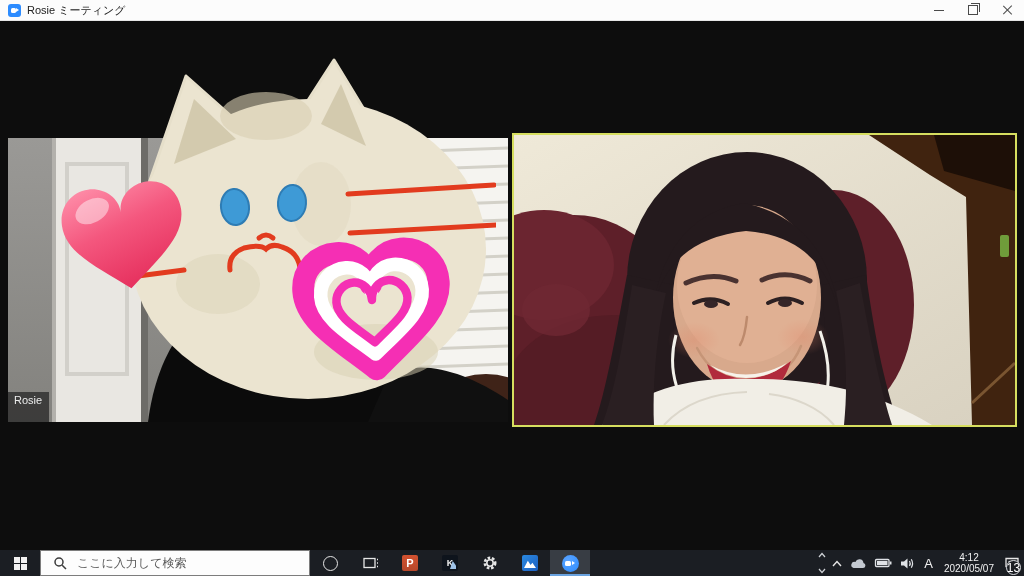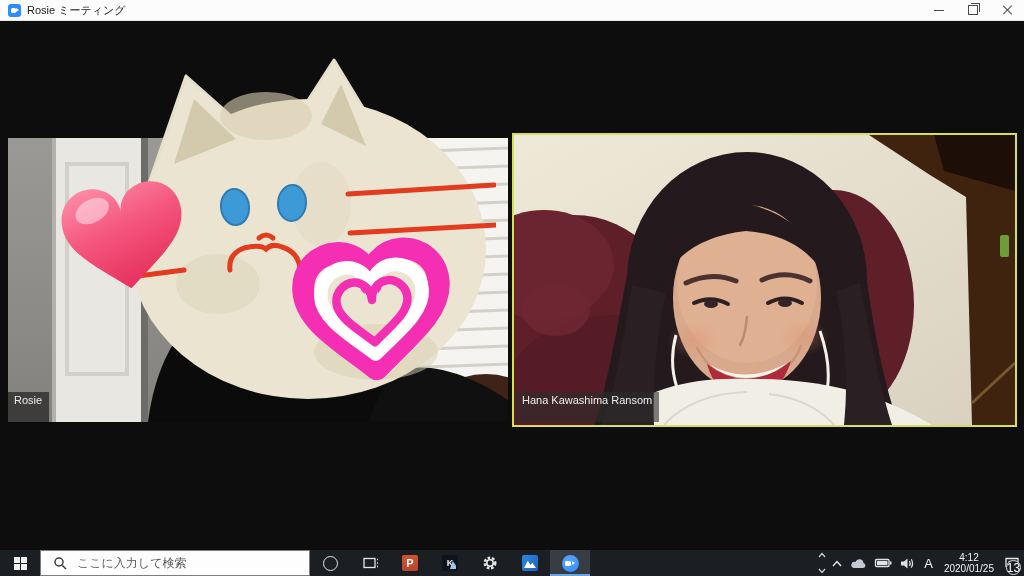--- a/index.html
+++ b/index.html
@@ -194,21 +194,20 @@
         <path d="M162,200 C150,245 172,272 183,290" fill="none" stroke="#f3f1ea" stroke-width="3"></path>
         <path d="M306,196 C324,248 308,272 302,290" fill="none" stroke="#f3f1ea" stroke-width="3"></path>
 
         <path d="M88,290 C130,252 180,242 233,244 C300,243 362,256 418,290 Z" fill="#f1eee6"></path>
         <path d="M150,290 C170,268 200,258 233,257" fill="none" stroke="#dcd7cb" stroke-width="2"></path>
         <path d="M320,290 C305,272 280,262 255,259" fill="none" stroke="#dcd7cb" stroke-width="2"></path>
 
         <path d="M118,150 C108,215 100,258 88,290 L140,290 C138,235 146,185 152,158 Z" fill="#2a1f22"></path>
         <path d="M346,148 C358,215 368,258 378,290 L330,290 C336,235 328,185 322,156 Z" fill="#2a1f22"></path>
       </svg>
-      <div class="name-tag">Hana Kawashima Ransom</div>
     </div>
 
     <div class="sticker sticker-cat">
       <svg width="370" height="345" viewBox="0 0 370 345">
         <g stroke="#e6dfca" stroke-width="3" stroke-linejoin="round">
           <polygon points="22,132 60,22 132,86" fill="#ebe4d0"></polygon>
           <polygon points="168,68 208,6 262,95" fill="#ebe4d0"></polygon>
         </g>
         <ellipse cx="182" cy="195" rx="178" ry="150" fill="#ebe4d0"></ellipse>
         <polygon points="48,110 68,45 110,85" fill="#cfc5a8" opacity="0.85"></polygon>
@@ -352,21 +351,21 @@
           <path d="M2,5.5 L5,5.5 L8.5,2.5 L8.5,12.5 L5,9.5 L2,9.5 Z" fill="#dfe2e6"></path>
           <path d="M10.5,5 Q12,7.5 10.5,10" fill="none" stroke="#dfe2e6" stroke-width="1.2"></path>
           <path d="M12.3,3.3 Q14.8,7.5 12.3,11.7" fill="none" stroke="#dfe2e6" stroke-width="1.2"></path>
         </svg>
       </div>
       <div class="tb-btn" style="color:#f0f0f0;font-size:13px;padding:0 5px;">
         <span>A</span>
       </div>
       <div class="clock">
         <span>4:12</span>
-        <span>2020/01/25</span>
+        <span>2020/05/07</span>
       </div>
       <div class="tb-btn action">
         <svg width="18" height="17" viewBox="0 0 18 17">
           <path d="M3,3.5 h12 v8 h-7 l-3.2,2.8 v-2.8 h-1.8 Z" fill="none" stroke="#e6e6e6" stroke-width="1.3"></path>
           <line x1="5.5" y1="6.5" x2="12.5" y2="6.5" stroke="#e6e6e6" stroke-width="1.2"></line>
           <line x1="5.5" y1="9" x2="10.5" y2="9" stroke="#e6e6e6" stroke-width="1.2"></line>
         </svg>
         <span class="badge">13</span>
       </div>
     </div>

